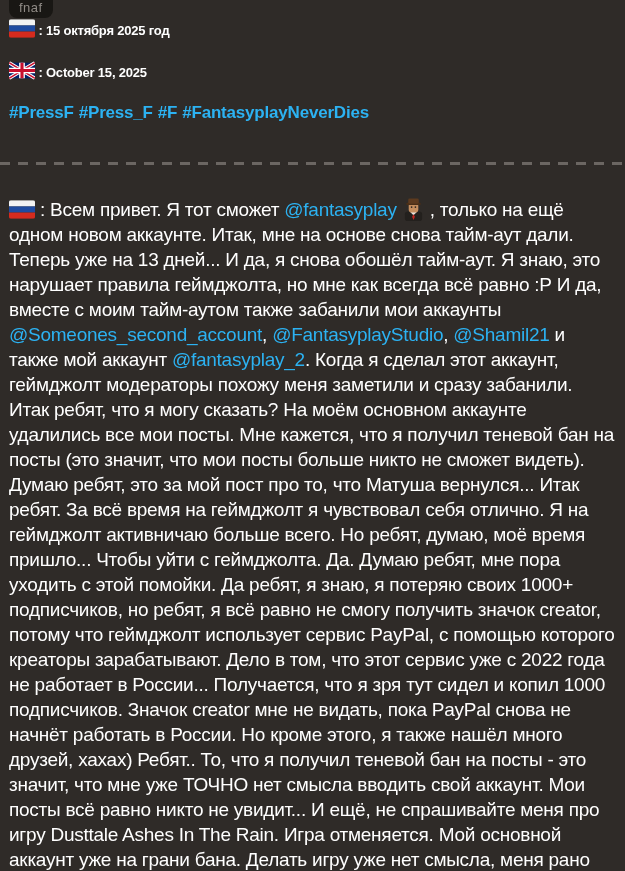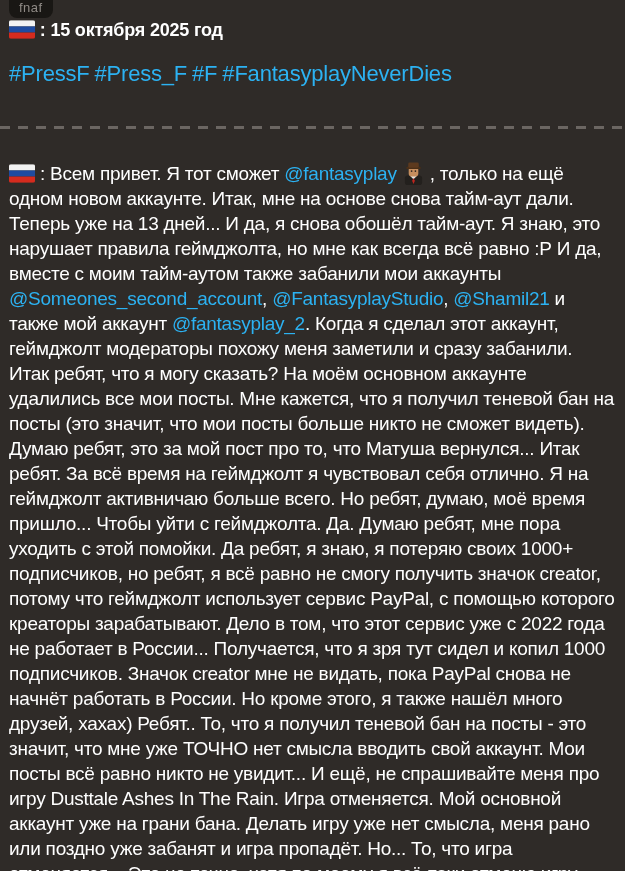--- a/index.html
+++ b/index.html
@@ -19,30 +19,30 @@
     background:#191714;
     border-radius:8px;
     color:#8f8a85;
     font-size:13px;
     display:flex;
     align-items:flex-end;
     letter-spacing:.5px;
   }
   .post-header { padding:19px 9px 0; }
   .date-line {
-    font-size:18px;
+    font-size:13px;
     font-weight:700;
     line-height:23px;
     margin-bottom:19px;
     letter-spacing:-0.2px;
     white-space:nowrap;
   }
   .hashtag-row {
-    font-size:22px;
-    font-weight:400;
+    font-size:17px;
+    font-weight:700;
     letter-spacing:-0.2px;
     margin-top:6px;
   }
   .hashtag { color:var(--accent); margin-right:5px; cursor:pointer; }
   .mention { color:var(--accent); cursor:pointer; }
   .post-divider {
     margin-top:39px;
     height:3px;
     background:repeating-linear-gradient(
       to right,
@@ -77,20 +77,29 @@
 </div>
 
 <header class="post-header">
   <div class="date-line">
   <svg class="flag" viewBox="0 0 30 21">
     <rect width="30" height="7" y="0" fill="#f2f2f2"></rect>
     <rect width="30" height="7" y="7" fill="#1f4ba0"></rect>
     <rect width="30" height="7" y="14" fill="#d52b1e"></rect>
   </svg>
 <span>: 15 октября 2025 год</span></div>
+  <div class="date-line">
+  <svg class="flag" viewBox="0 0 50 30">
+    <rect width="50" height="30" fill="#012169"></rect>
+    <path d="M0,0 L50,30 M50,0 L0,30" stroke="#ffffff" stroke-width="7"></path>
+    <path d="M0,0 L50,30 M50,0 L0,30" stroke="#c8102e" stroke-width="3"></path>
+    <path d="M25,0 V30 M0,15 H50" stroke="#ffffff" stroke-width="11"></path>
+    <path d="M25,0 V30 M0,15 H50" stroke="#c8102e" stroke-width="6"></path>
+  </svg>
+<span>: October 15, 2025</span></div>
   <div class="hashtag-row"><span class="hashtag">#PressF</span><span class="hashtag">#Press_F</span><span class="hashtag">#F</span><span class="hashtag">#FantasyplayNeverDies</span></div>
 </header>
 
 <div class="post-divider"></div>
 
 <article class="post-body">
   <p class="post-paragraph">
   <svg class="flag" viewBox="0 0 30 21">
     <rect width="30" height="7" y="0" fill="#f2f2f2"></rect>
     <rect width="30" height="7" y="7" fill="#1f4ba0"></rect>

